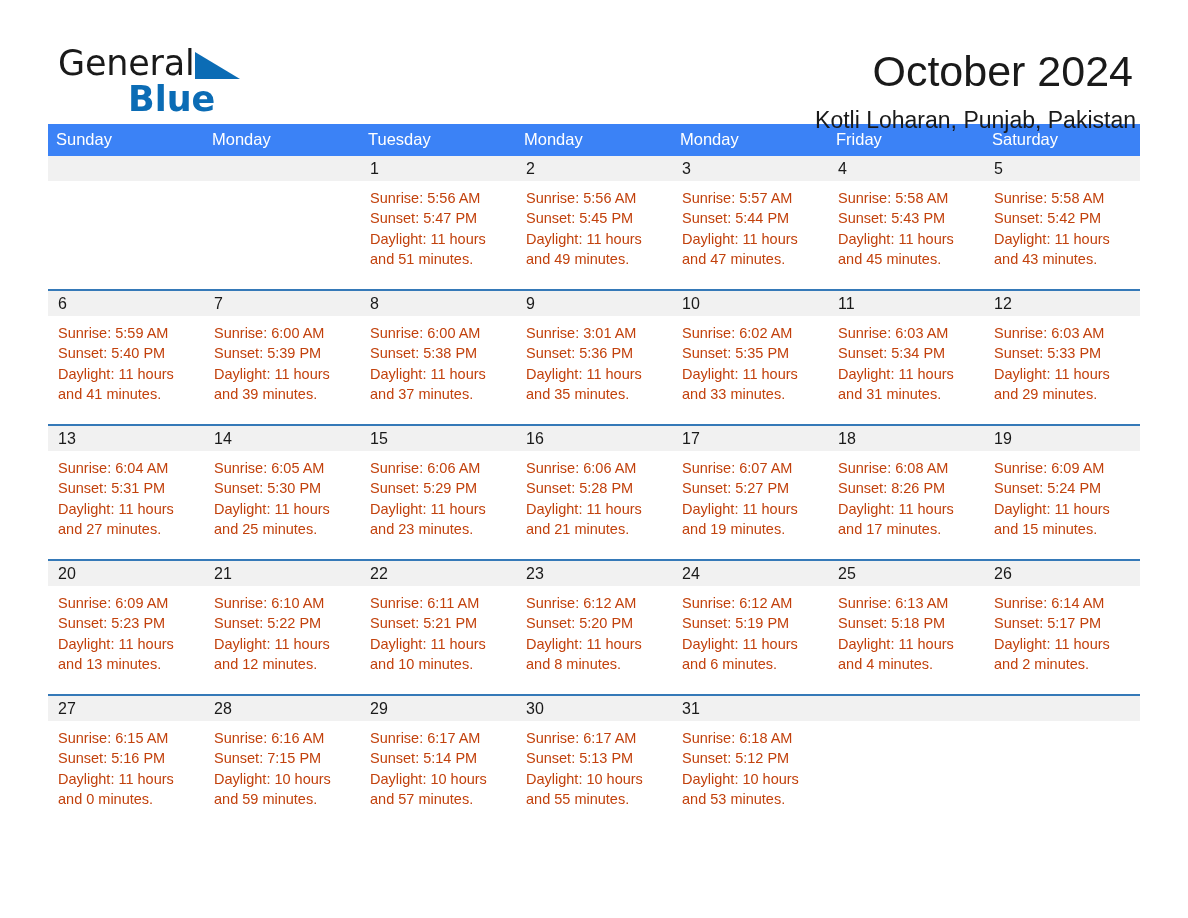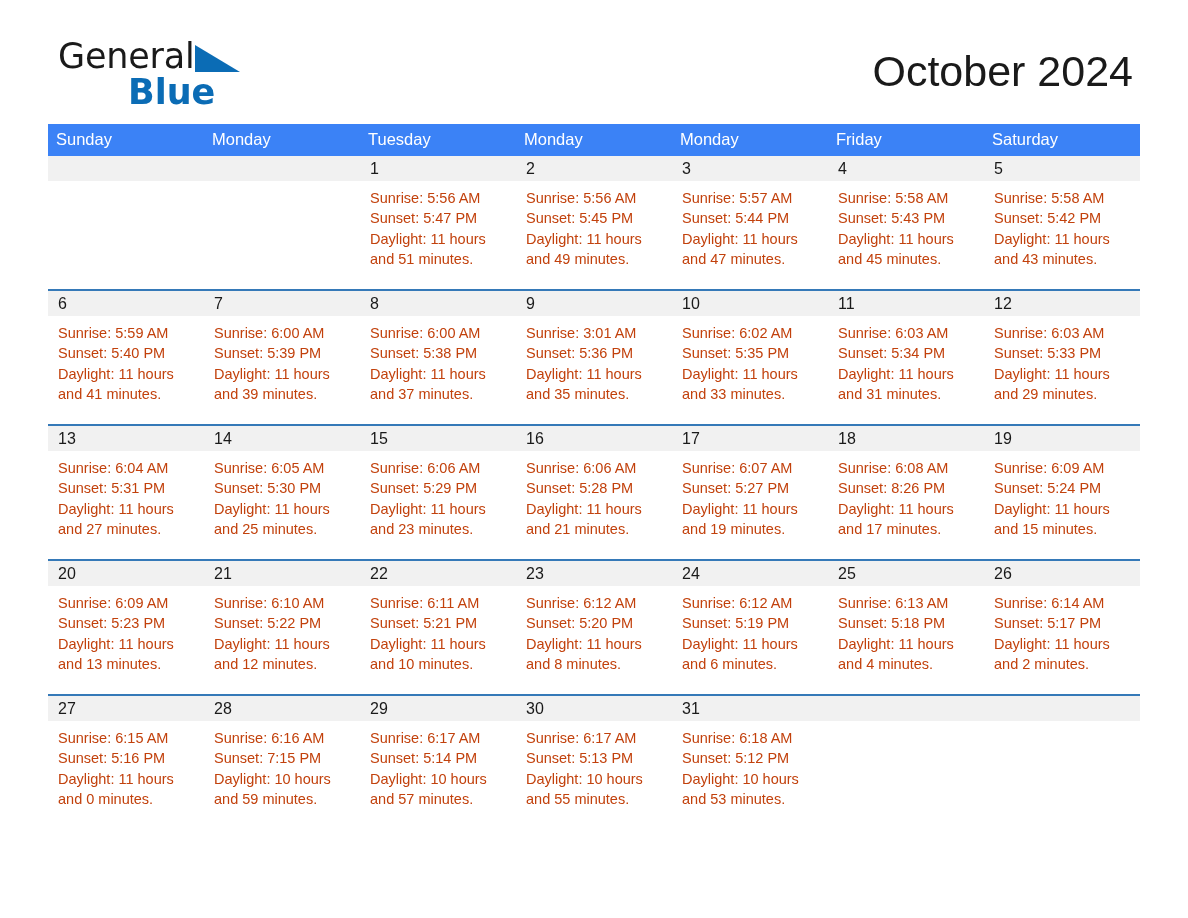--- a/index.html
+++ b/index.html
@@ -25,21 +25,21 @@
 
   
   .top-bar {
     position: relative;
     height: 110px;
     padding-top: 42px;
   }
   .logo {
     position: absolute;
     left: 10px;
-    top: 37px;
+    top: 44px;
     width: 260px;
     height: 74px;
     line-height: 1;
   }
   .logo-row1 {
     position: relative;
     height: 38px;
     white-space: nowrap;
   }
   .logo-general {
@@ -155,20 +155,21 @@
               <polygon points="0,0 45,27 0,27" fill="#0b6cb5"></polygon>
             </svg></span>
       </div>
       <div class="logo-row2">
         <span class="logo-blue">Blue</span>
       </div>
     </div>
 
     <div class="title-block">
       <h1 class="month-title">October 2024</h1>
+      <div class="location">Kotli Loharan, Punjab, Pakistan</div>
     </div>
   </div>
 
   <table class="calendar">
     <colgroup>
       <col>
         <col>
         <col>
         <col>
         <col>

